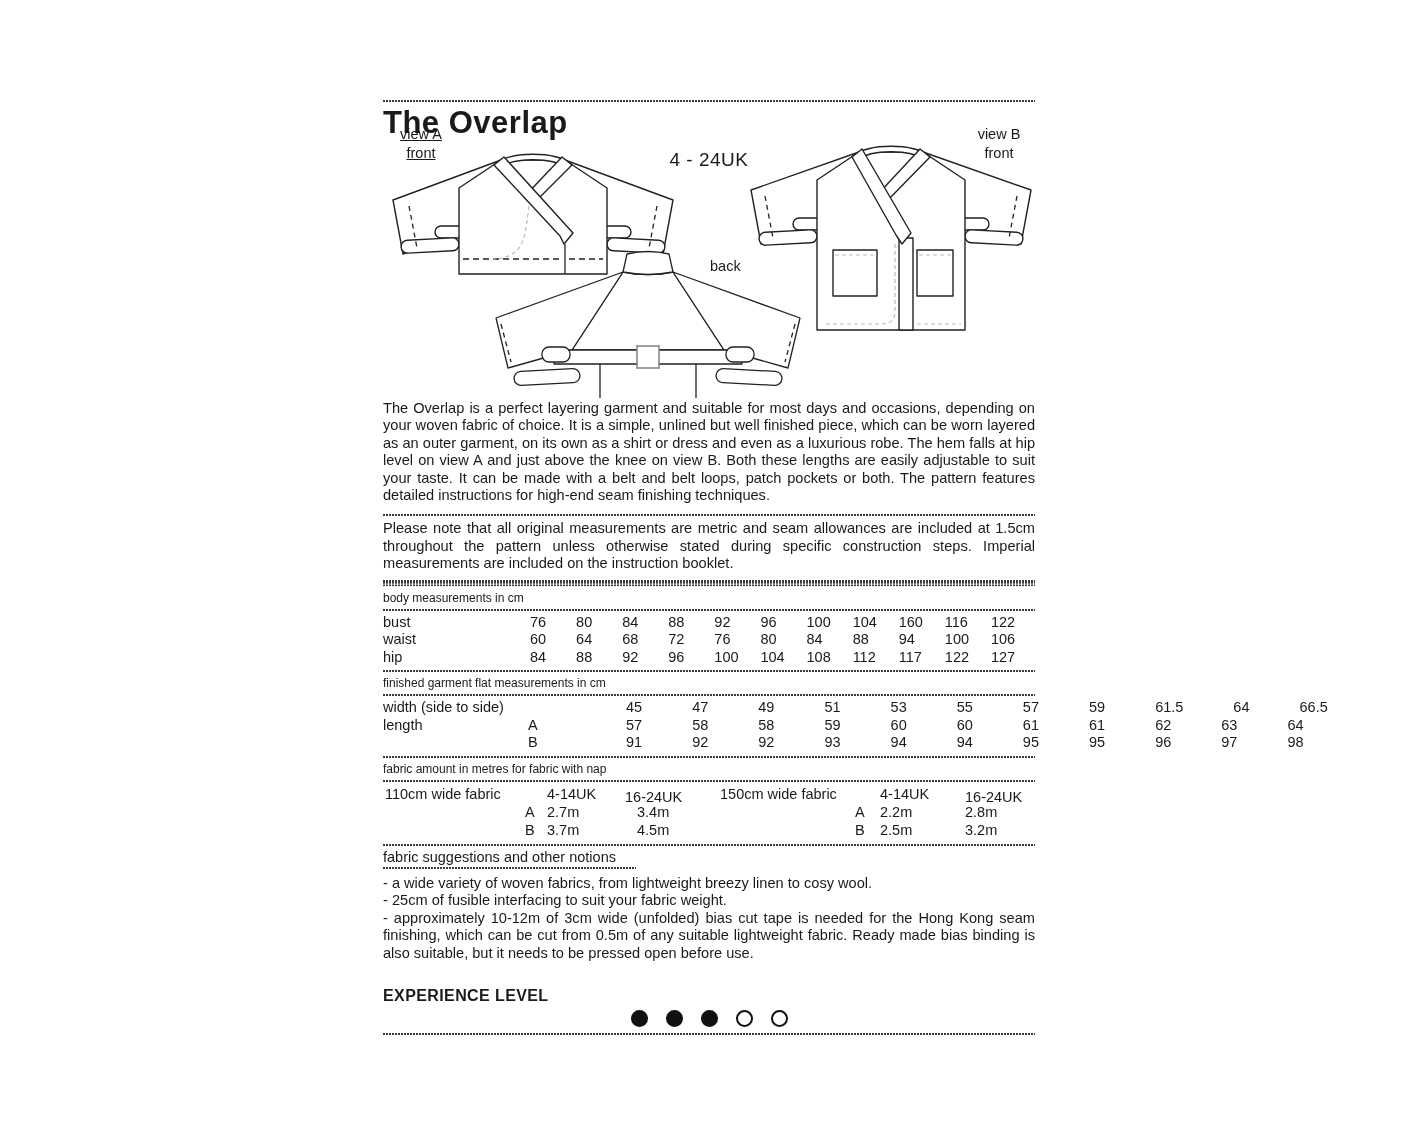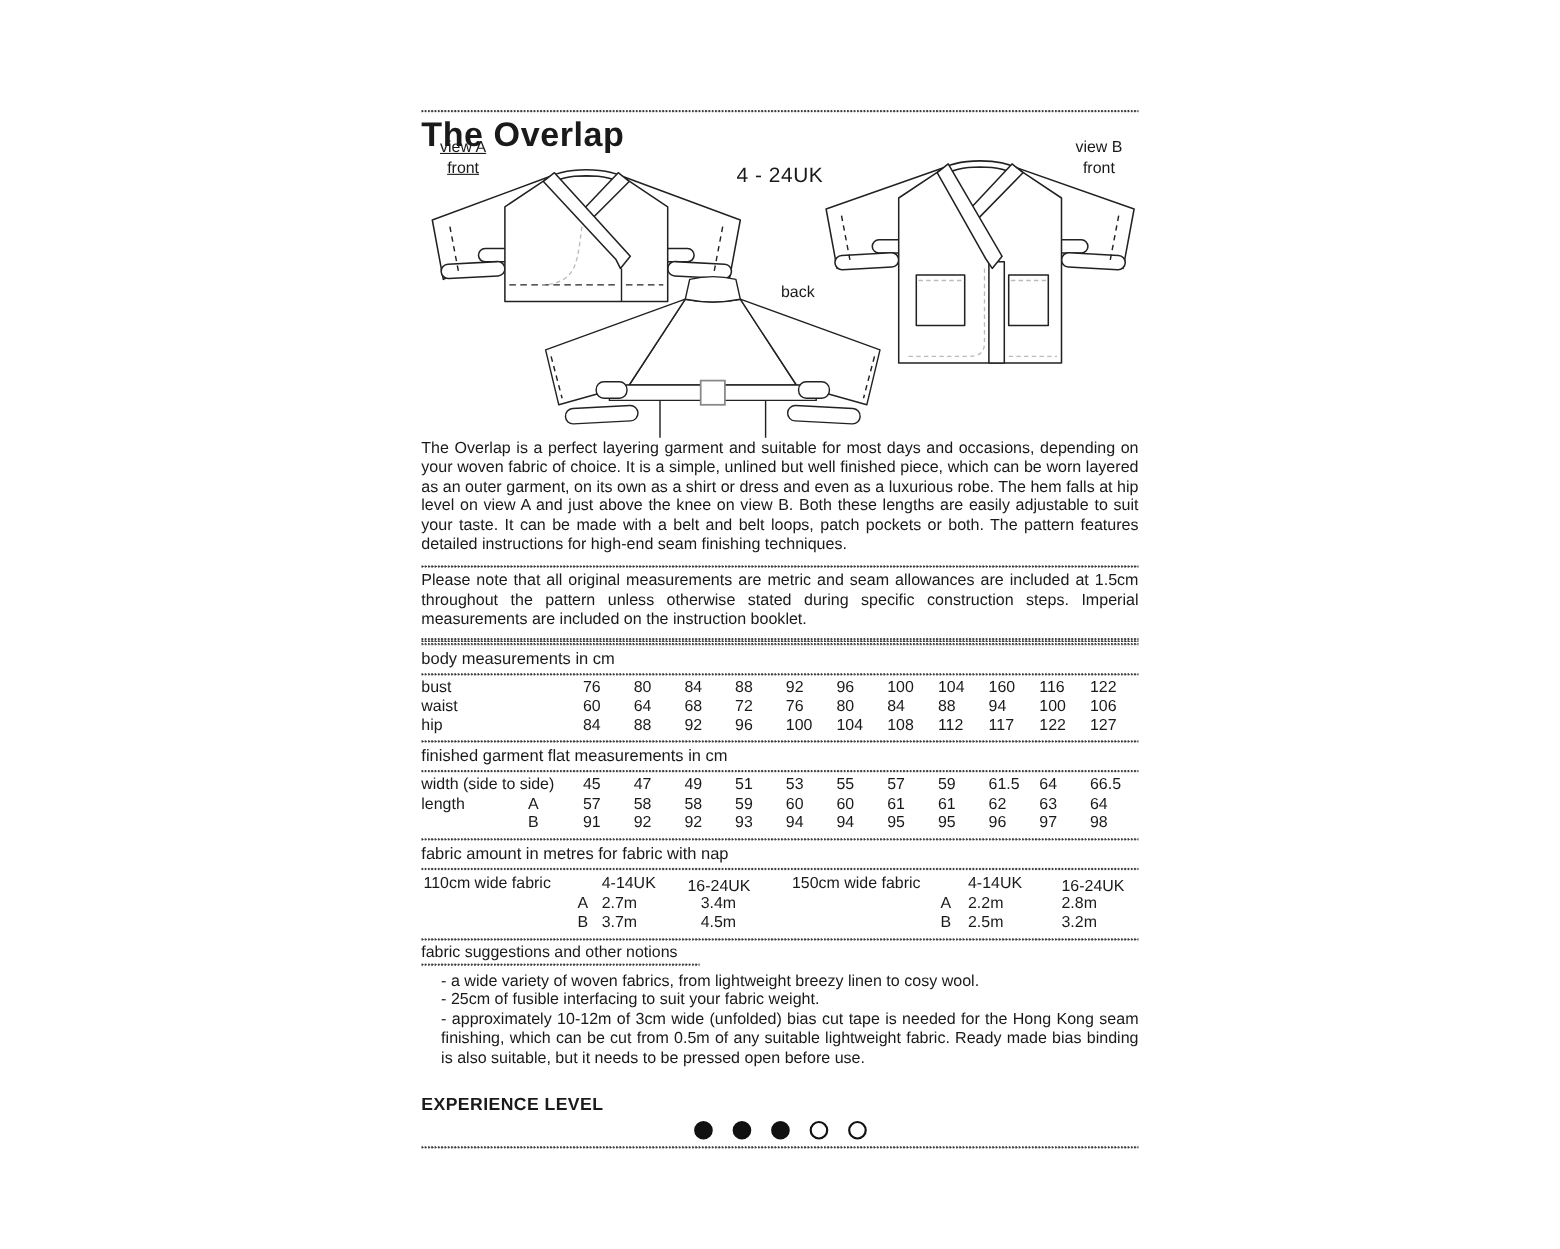--- a/index.html
+++ b/index.html
@@ -30,36 +30,36 @@
   .art-back{left:105px;top:148px;}
 
   
   .para{font-size:14.6px;line-height:17.4px;text-align:justify;margin-top:2px;}
   .para.note{margin-top:4px;}
   .mt10{margin-top:10px;} .mt7{margin-top:7px;}
 
   
   .trow{display:grid;grid-template-columns:145px repeat(11,1fr);
         font-size:14.5px;line-height:17.5px;align-items:baseline;}
-  .trow.fin{grid-template-columns:97px 48px repeat(11,1fr);}
+  .trow.fin{grid-template-columns:97px 48px repeat(11,1fr);gap:48px;}
   .sizebar{padding:4px 0 5px;}
   .rowsgroup{padding:3px 0 4px;}
   .tlabel{white-space:nowrap;}
   .cell{padding-left:2px;}
-  .secheading{font-size:15px;padding:4px 0 4px;}
+  .secheading{font-size:12px;padding:4px 0 4px;}
   .fgrid{display:grid;grid-template-columns:140px 22px 78px 95px 130px 22px 88px 77px;
          font-size:14.5px;line-height:18px;}
   .fabricgroup{padding:3px 0 5px;}
   .fcell{padding-left:2px;white-space:nowrap;}
   .pl7{padding-left:7px;} .pl10{padding-left:10px;} .pl14{padding-left:14px;}
   .lower{position:relative;top:3px;}
 
   
   .notionheading{font-size:14.5px;margin-top:3px;}
-  .notionlist{margin-top:6px;margin-left:18px;}
+  .notionlist{margin-top:6px;}
   .notion{font-size:14.6px;line-height:17.6px;text-align:justify;}
 
   
   .exp{margin-top:24px;text-align:left;}
   .exptitle{font-size:16px;font-weight:700;letter-spacing:0.4px;}
   .expdots{display:flex;justify-content:center;gap:18px;margin-top:5px;height:18px;}
   .expdot{width:17px;height:17px;border-radius:50%;border:2px solid #111;box-sizing:border-box;background:#fff;}
   .expdot.filled{background:#111;}
   .bottomline{margin-top:5px;}
 </style>

